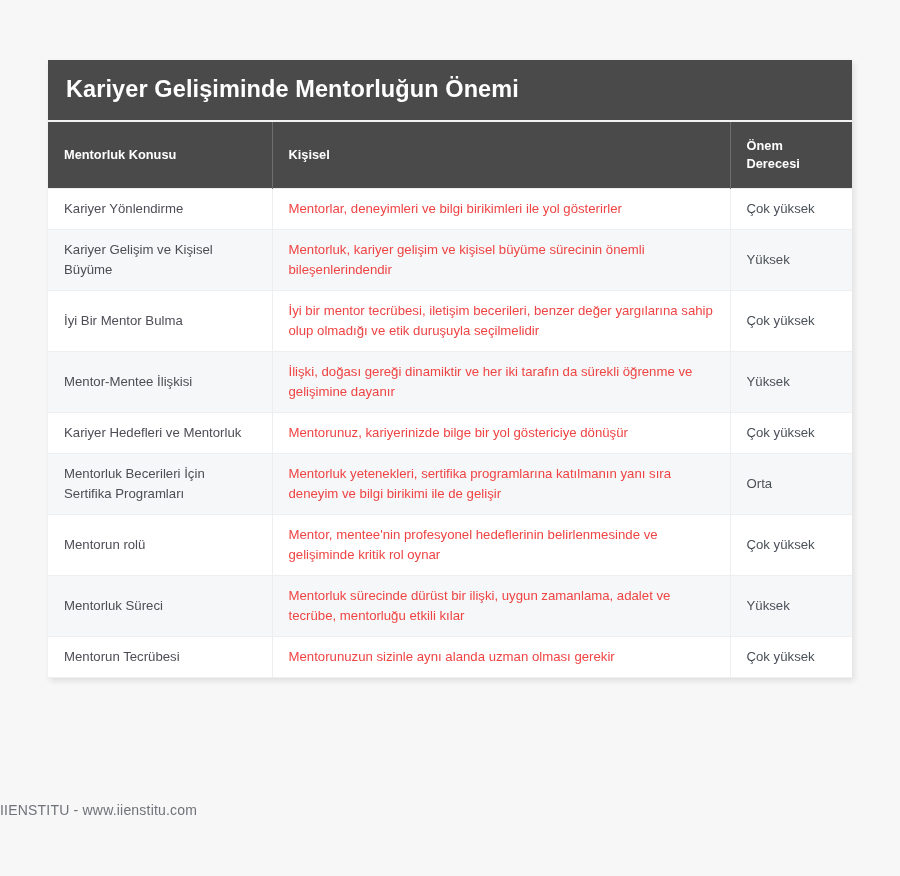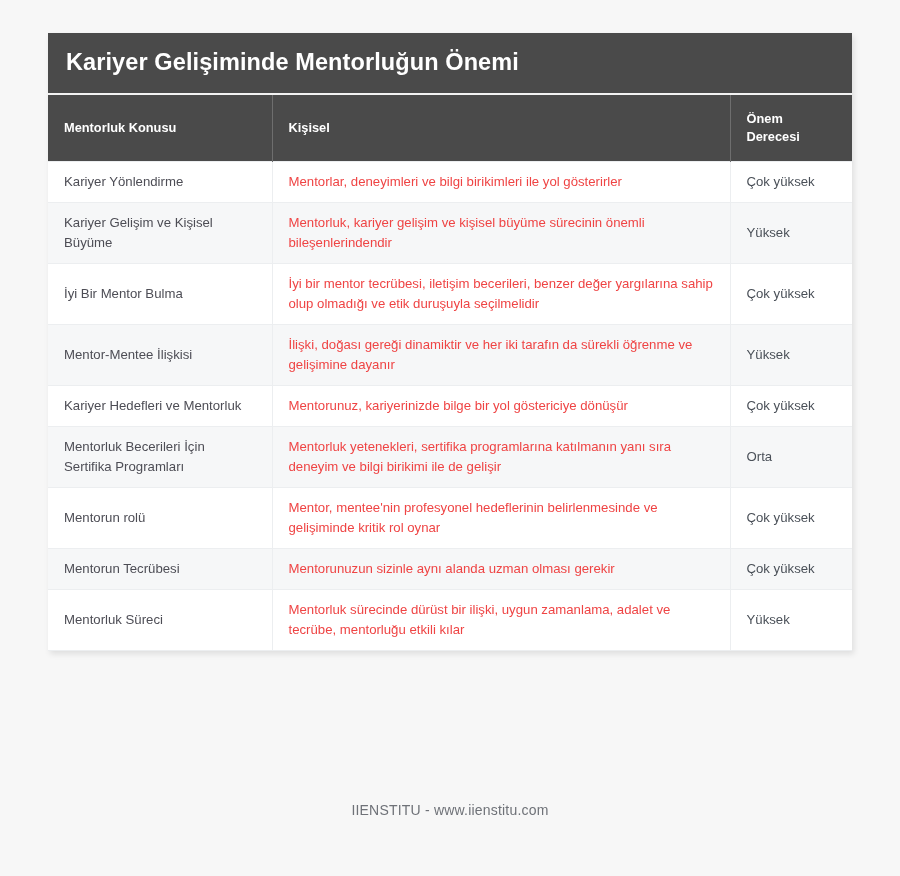--- a/index.html
+++ b/index.html
@@ -13,21 +13,21 @@
     background: #f7f7f7;
     font-family: "Liberation Sans", "DejaVu Sans", sans-serif;
     -webkit-font-smoothing: antialiased;
     overflow: hidden;
   }
 
   
   .card {
     position: absolute;
     left: 48px;
-    top: 33px;
+    top: 60px;
     width: 804px;
     background: #ffffff;
     box-shadow: 2px 3px 6px rgba(0,0,0,0.10);
   }
 
   
   .title-bar {
     background: #4a4a4a;
     height: 62px;
     display: flex;
@@ -88,21 +88,21 @@
   tbody td.col-topic  { color: #4d4d55; }
   tbody td.col-desc   { color: #ef4444; }
   tbody td.col-level  { color: #4a5058; white-space: nowrap; margin-top: 28px; }
 
   
   .footer {
     position: absolute;
     left: 0;
     top: 802px;
     width: 900px;
-    text-align: center;
+    text-align: left;
     font-size: 14px;
     color: #6f7278;
     letter-spacing: 0.2px;
   }
 </style>
 </head>
 <body>
 
 <div class="card">
 
@@ -156,27 +156,27 @@
           <td class="col-topic">Mentorluk Becerileri İçin Sertifika Programları</td>
           <td class="col-desc">Mentorluk yetenekleri, sertifika programlarına katılmanın yanı sıra deneyim ve bilgi birikimi ile de gelişir</td>
           <td class="col-level">Orta</td>
         </tr>
         <tr>
           <td class="col-topic">Mentorun rolü</td>
           <td class="col-desc">Mentor, mentee'nin profesyonel hedeflerinin belirlenmesinde ve gelişiminde kritik rol oynar</td>
           <td class="col-level">Çok yüksek</td>
         </tr>
         <tr>
+          <td class="col-topic">Mentorluk Süreci</td>
+          <td class="col-desc">Mentorluk sürecinde dürüst bir ilişki, uygun zamanlama, adalet ve tecrübe, mentorluğu etkili kılar</td>
+          <td class="col-level">Yüksek</td>
+        </tr>
+        <tr>
           <td class="col-topic">Mentorun Tecrübesi</td>
           <td class="col-desc">Mentorunuzun sizinle aynı alanda uzman olması gerekir</td>
           <td class="col-level">Çok yüksek</td>
-        </tr>
-        <tr>
-          <td class="col-topic">Mentorluk Süreci</td>
-          <td class="col-desc">Mentorluk sürecinde dürüst bir ilişki, uygun zamanlama, adalet ve tecrübe, mentorluğu etkili kılar</td>
-          <td class="col-level">Yüksek</td>
         </tr>
       </tbody>
   </table>
 
 </div>
 
 <div class="footer">IIENSTITU - www.iienstitu.com</div>
 
 </body></html>

